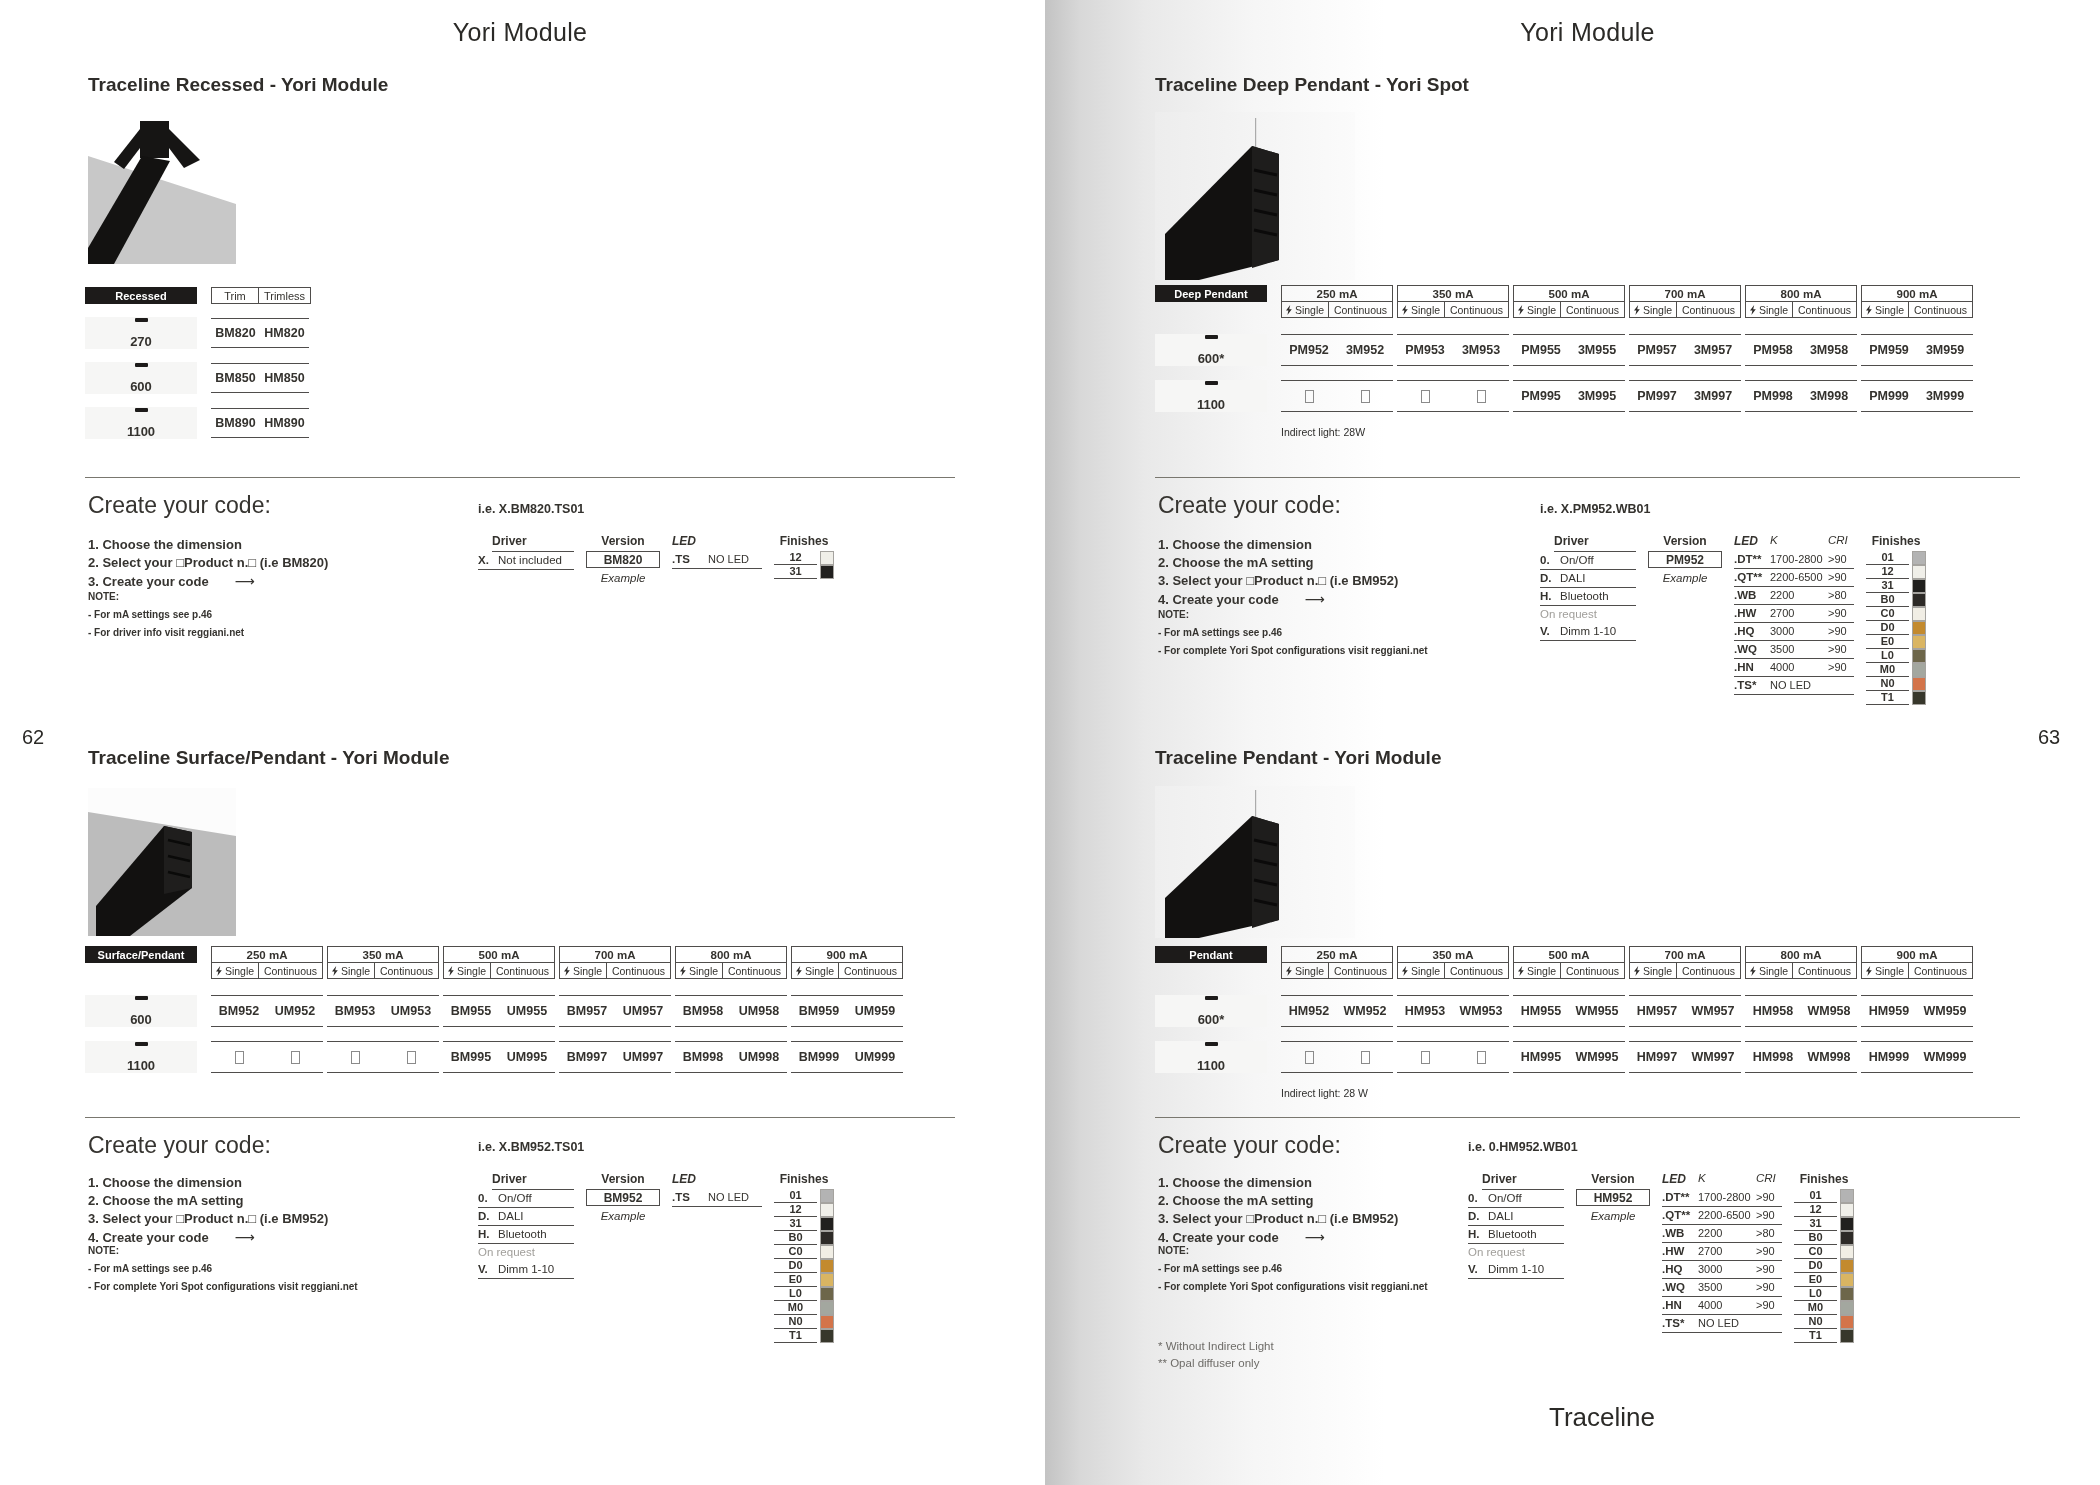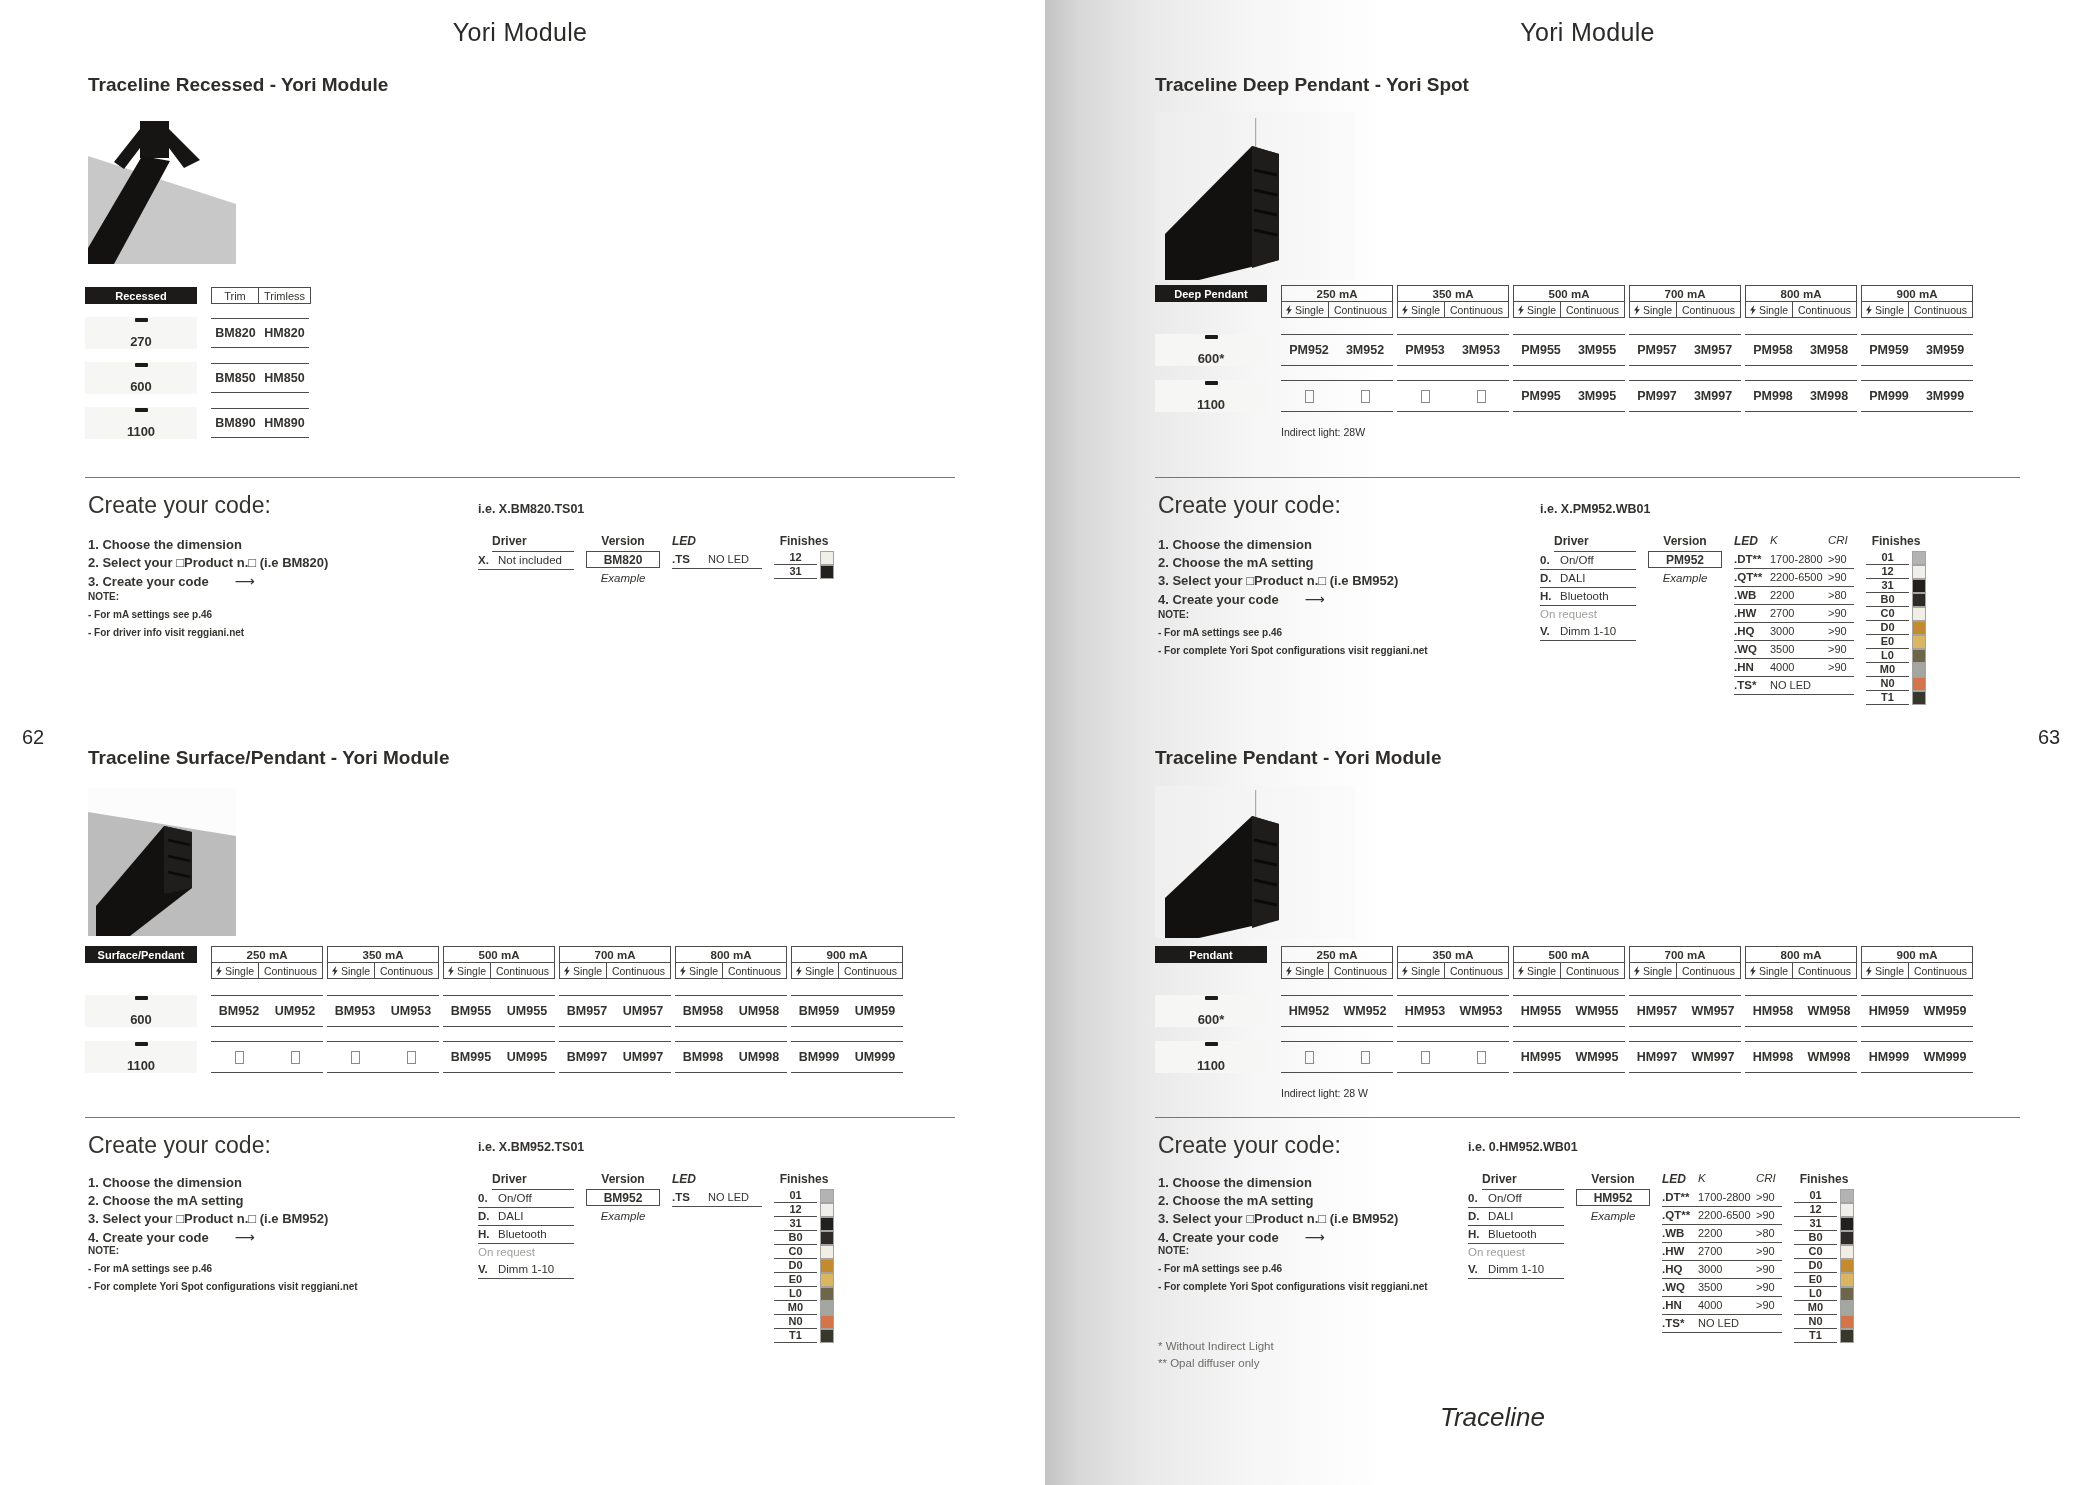--- a/index.html
+++ b/index.html
@@ -1104,14 +1104,14 @@
             <span class="swatch" style="background: rgb(211, 116, 74);"></span>
           </div>
           <div class="finish-row">
             <span class="fcode">T1</span>
             <span class="swatch" style="background: rgb(55, 55, 43);"></span>
           </div>
         </div>
       </div>
     </div>
 
-  <div class="abs brand" style="left:1440px;top:1402px;font-style:italic;">Traceline</div>
+  <div class="abs brand" style="left:1549px;top:1402px;">Traceline</div>
 </div>
 
 </body></html>

